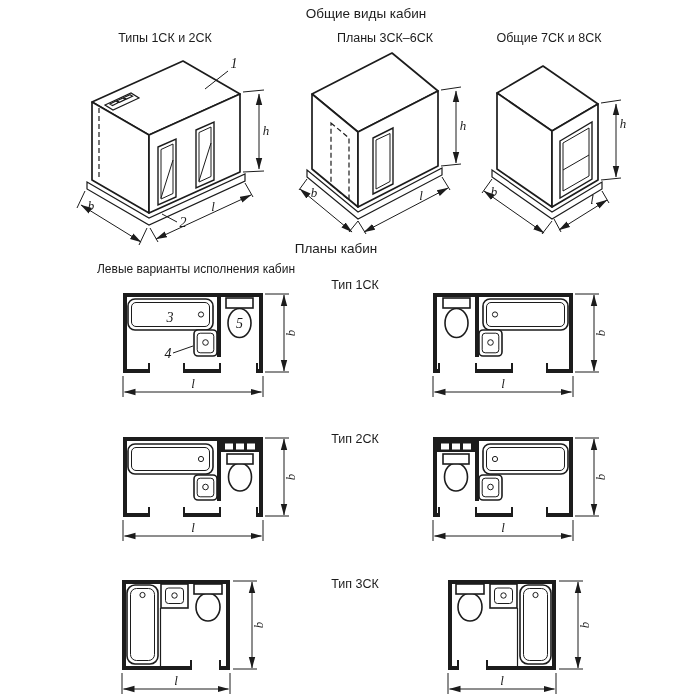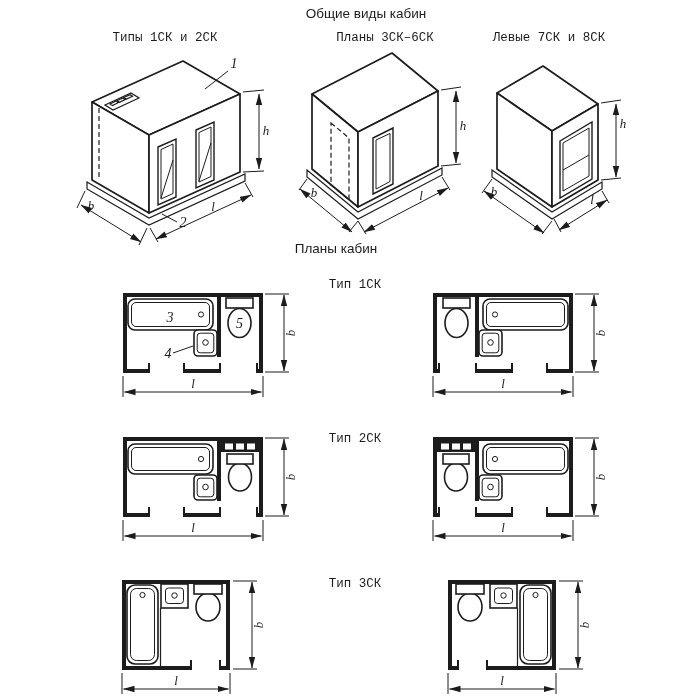--- a/index.html
+++ b/index.html
@@ -1,21 +1,21 @@
 <!DOCTYPE html>
 <html><head>
 <meta charset="utf-8">
 <style>
   html,body{margin:0;padding:0;background:#fff;}
   .page{position:relative;width:700px;height:700px;background:#fff;overflow:hidden;
         font-family:"Liberation Sans",sans-serif;color:#1c1c1c;padding-left:8px;}
   .abs{position:absolute;}
   .lbl{position:absolute;transform:translateX(-50%);white-space:nowrap;
        font-family:"Liberation Sans",sans-serif;color:#1c1c1c;}
-  .f13{font-size:13.5px;} .f12{font-size:12.5px;font-family:Liberation Mono, monospace;} .f11{font-size:12px;}
+  .f13{font-size:13.5px;} .f12{font-size:12.5px;} .f11{font-size:12px;}
   svg{overflow:visible;}
   svg .wl{fill:#1c1c1c;stroke:none;}
   svg .fx{fill:#fff;stroke:#1c1c1c;stroke-width:1.6;}
   svg .fx2{fill:none;stroke:#1c1c1c;stroke-width:1;}
   svg .edge{fill:#fff;stroke:#1c1c1c;stroke-width:1.7;stroke-linejoin:round;}
   svg .thin{fill:none;stroke:#1c1c1c;stroke-width:1.2;}
   svg .whitefill{fill:#fff;}
   svg .dash{stroke-dasharray:5 3;}
   svg .door-o{fill:#fff;stroke:#1c1c1c;stroke-width:1.4;}
   svg .door-i{fill:none;stroke:#1c1c1c;stroke-width:1;}
@@ -127,21 +127,21 @@
           <ellipse class="fx" cx="86" cy="27" rx="12" ry="14"></ellipse>
           <rect class="fx" x="72" y="4" width="28" height="10"></rect>
         </g>
       </g>
     </defs>
   </svg>
 
   <div class="lbl f13" style="left:366px;top:6px">Общие виды кабин</div>
   <div class="lbl f12" style="left:165px;top:31px">Типы 1СК и 2СК</div>
   <div class="lbl f12" style="left:385px;top:31px">Планы 3СК–6СК</div>
-  <div class="lbl f12" style="left:549px;top:31px">Левые 7СК и 8СК</div>
+  <div class="lbl f12" style="left:549px;top:31px">Общие 7СК и 8СК</div>
 
   <svg class="abs" style="left:55px;top:50px" width="220" height="196" viewBox="0 0 220 196">
     <g>
       <polygon class="edge" points="128,11 185,44 94,85 37,52"></polygon>
       <polygon class="edge" points="37,52 94,85 94,163 37,130"></polygon>
       <polygon class="edge" points="94,85 185,44 185,122 94,163"></polygon>
       <line class="thin dash" x1="44" y1="58" x2="44" y2="127"></line>
       <g>
         <polygon class="thin whitefill" points="50,55 76,43 84,48 58,60"></polygon>
         <polygon class="thin" points="55,54 61,51 63.5,52.5 57.5,55.5" stroke-width="1"></polygon>
@@ -246,20 +246,21 @@
     </g>
     <g class="dim">
       <line x1="84" y1="169" x2="91" y2="182"></line>
       <line x1="132" y1="141" x2="139" y2="153"></line>
       <line x1="89" y1="180" x2="137" y2="150" marker-start="url(#arw)" marker-end="url(#arw)"></line>
       <text class="it" x="122" y="154">l</text>
     </g>
   </svg>
 
   <div class="lbl f13" style="left:336px;top:241px">Планы кабин</div>
+  <div class="lbl f11" style="left:196px;top:262px">Левые варианты исполнения кабин</div>
   <div class="lbl f12" style="left:355px;top:278px">Тип 1СК</div>
   <div class="lbl f12" style="left:355px;top:432px">Тип 2СК</div>
   <div class="lbl f12" style="left:355px;top:577px">Тип 3СК</div>
 
   <svg class="abs" style="left:120px;top:290px" width="190" height="112" viewBox="0 0 190 112">
     <g transform="translate(3,3)">
         <use href="#room-t1"></use>
       </g>
     <g>
       <text class="it big" x="50" y="32">3</text>

